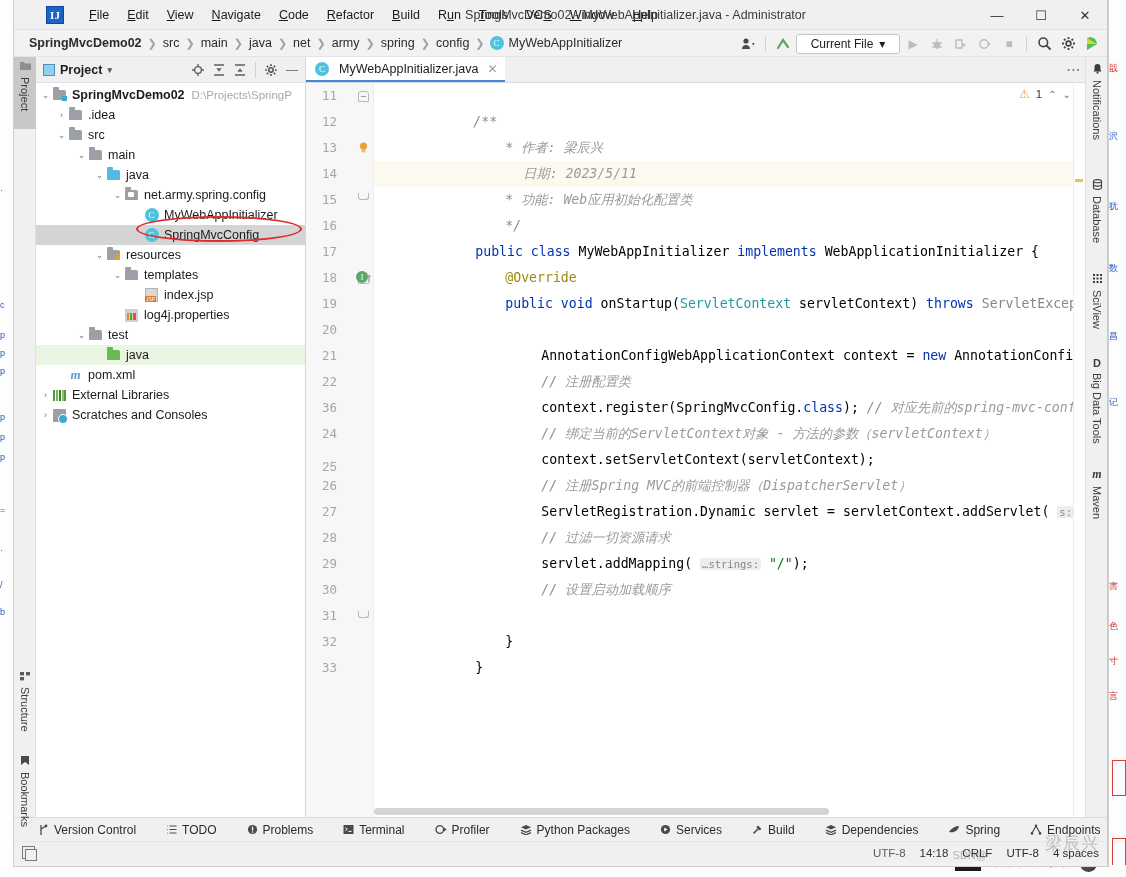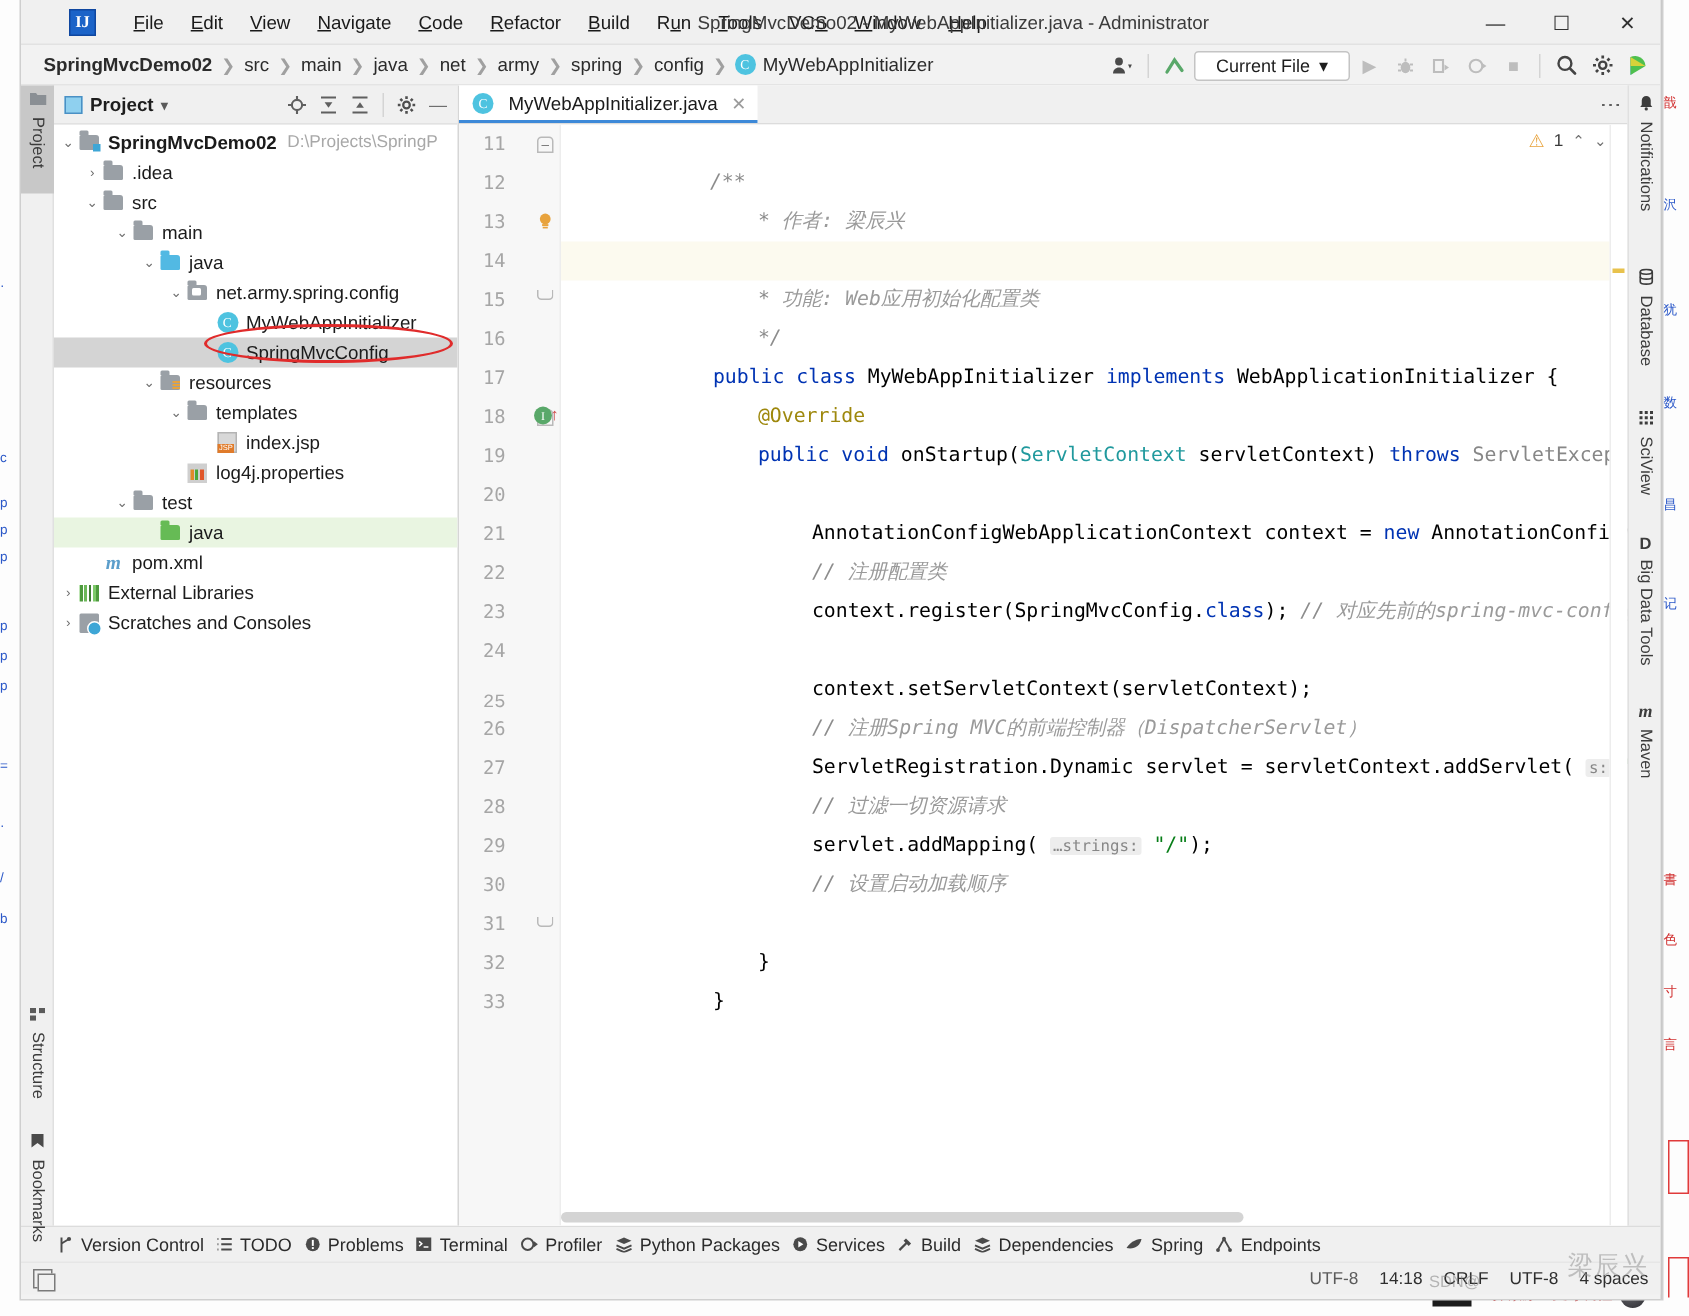--- a/index.html
+++ b/index.html
@@ -339,21 +339,21 @@
     background: #fff;
   }
   .h-scroll .thumb {
     position: absolute; left: 0; top: 2px; height: 7px; width: 455px;
     background: #d4d4d4; border-radius: 4px;
   }
 
   
   .bottom-tabs {
     height: 24px; background: #f0f0f0; border-top: 1px solid #dcdcdc;
-    display: flex; padding-left: 24px; gap: 8px;
+    display: flex; padding-left: 24px; gap: 30px;
   }
   .btab {
     display: flex; align-items: center; gap: 5px; font-size: 12px; color: #2b2b2b;
     white-space: nowrap;
   }
   .btab .bi { font-size: 11px; color: #4a4a4a; display: flex; }
 
   .statusbar {
     height: 22px; background: #f0f0f0; display: flex; align-items: center;
     padding: 0 8px; position: relative; border-top: 1px solid #e6e6e6;
@@ -760,21 +760,21 @@
           <div class="gln" style="top:52px;">13</div>
           <div class="gln" style="top:78px;">14</div>
           <div class="gln" style="top:104px;">15</div>
           <div class="gln" style="top:130px;">16</div>
           <div class="gln" style="top:156px;">17</div>
           <div class="gln" style="top:182px;">18</div>
           <div class="gln" style="top:208px;">19</div>
           <div class="gln" style="top:234px;">20</div>
           <div class="gln" style="top:260px;">21</div>
           <div class="gln" style="top:286px;">22</div>
-          <div class="gln" style="top:312px;">23</div>
+          <div class="gln" style="top:312px;">36</div>
           <div class="gln" style="top:338px;">24</div>
           <div class="gln" style="top:372px;font-family:Liberation Mono, monospace;">25</div>
           <div class="gln" style="top:390px;">26</div>
           <div class="gln" style="top:416px;">27</div>
           <div class="gln" style="top:442px;">28</div>
           <div class="gln" style="top:468px;">29</div>
           <div class="gln" style="top:494px;">30</div>
           <div class="gln" style="top:520px;">31</div>
           <div class="gln" style="top:546px;">32</div>
           <div class="gln" style="top:572px;">33</div>
@@ -800,20 +800,23 @@
 
         <div class="code">
           <div class="hl-line" style="top:78px;"></div>
 
           <div class="cline" style="top:0;">
             <span class="cmt">/**</span>
           </div>
           <div class="cline" style="top:26px;padding-left:36px;">
             <span class="cmt">* </span><span class="cmt-cn">作者: 梁辰兴</span>
           </div>
+          <div class="cline" style="top:52px;padding-left:54px;">
+            <span class="cmt-cn">日期: 2023/5/11</span>
+          </div>
           <div class="cline" style="top:78px;padding-left:36px;">
             <span class="cmt">* </span><span class="cmt-cn">功能: Web应用初始化配置类</span>
           </div>
           <div class="cline" style="top:104px;padding-left:36px;">
             <span class="cmt">*/</span>
           </div>
           <div class="cline" style="top:130px;padding-left:6px;">
             <span class="kw">public class </span><span>MyWebAppInitializer </span><span class="kw">implements </span><span>WebApplicationInitializer {</span>
           </div>
           <div class="cline" style="top:156px;padding-left:36px;">
@@ -823,20 +826,23 @@
             <span class="kw">public void </span><span>onStartup(</span><span class="typ">ServletContext </span><span>servletContext) </span><span class="kw">throws </span><span style="color:#878787;">ServletException</span>
           </div>
           <div class="cline" style="top:234px;padding-left:72px;">
             <span>AnnotationConfigWebApplicationContext context = </span><span class="kw">new </span><span>AnnotationConfigWebA</span>
           </div>
           <div class="cline" style="top:260px;padding-left:72px;">
             <span class="cmt">// </span><span class="cmt-cn">注册配置类</span>
           </div>
           <div class="cline" style="top:286px;padding-left:72px;">
             <span>context.register(SpringMvcConfig.</span><span class="kw">class</span><span>); </span><span class="cmt">// </span><span class="cmt-cn">对应先前的spring-mvc-config.x</span>
+          </div>
+          <div class="cline" style="top:312px;padding-left:72px;">
+            <span class="cmt">// </span><span class="cmt-cn">绑定当前的ServletContext对象 - 方法的参数（servletContext）</span>
           </div>
           <div class="cline" style="top:338px;padding-left:72px;">
             <span>context.setServletContext(servletContext);</span>
           </div>
           <div class="cline" style="top:364px;padding-left:72px;">
             <span class="cmt">// </span><span class="cmt-cn">注册Spring MVC的前端控制器（DispatcherServlet）</span>
           </div>
           <div class="cline" style="top:390px;padding-left:72px;">
             <span>ServletRegistration.Dynamic servlet = servletContext.addServlet( </span><span class="hint">s:</span><span class="str"> "disp</span>
           </div>

